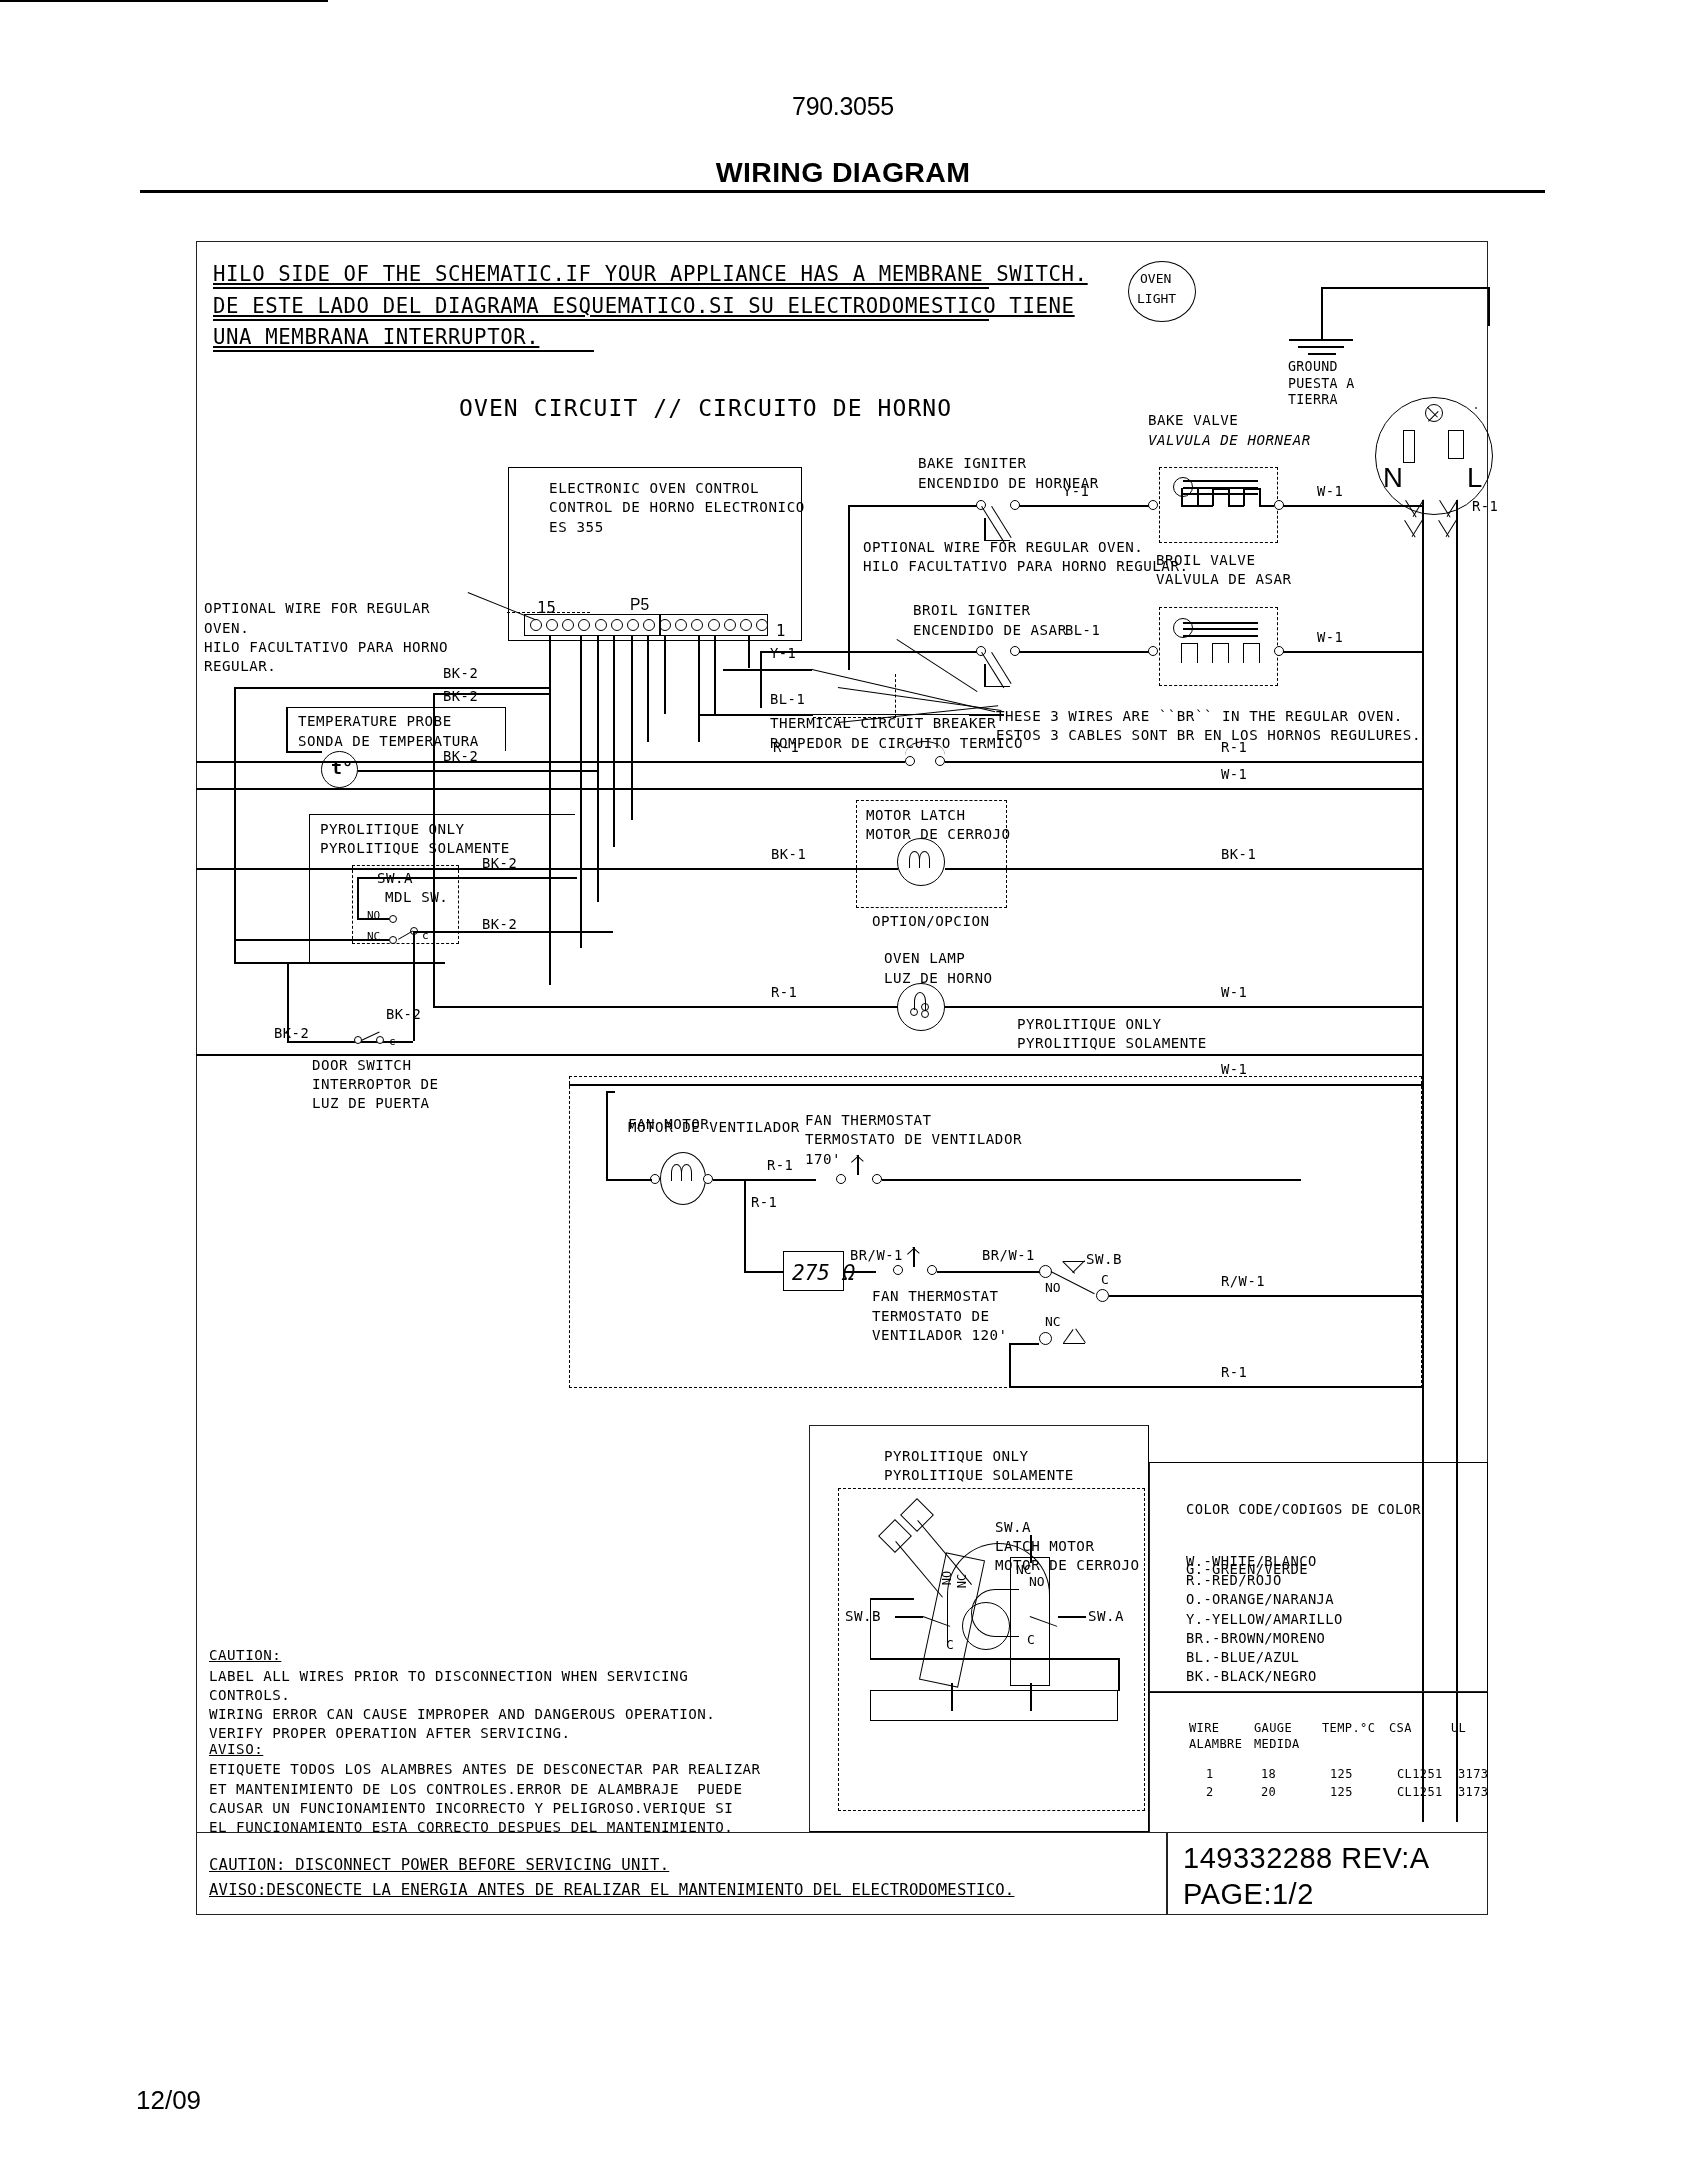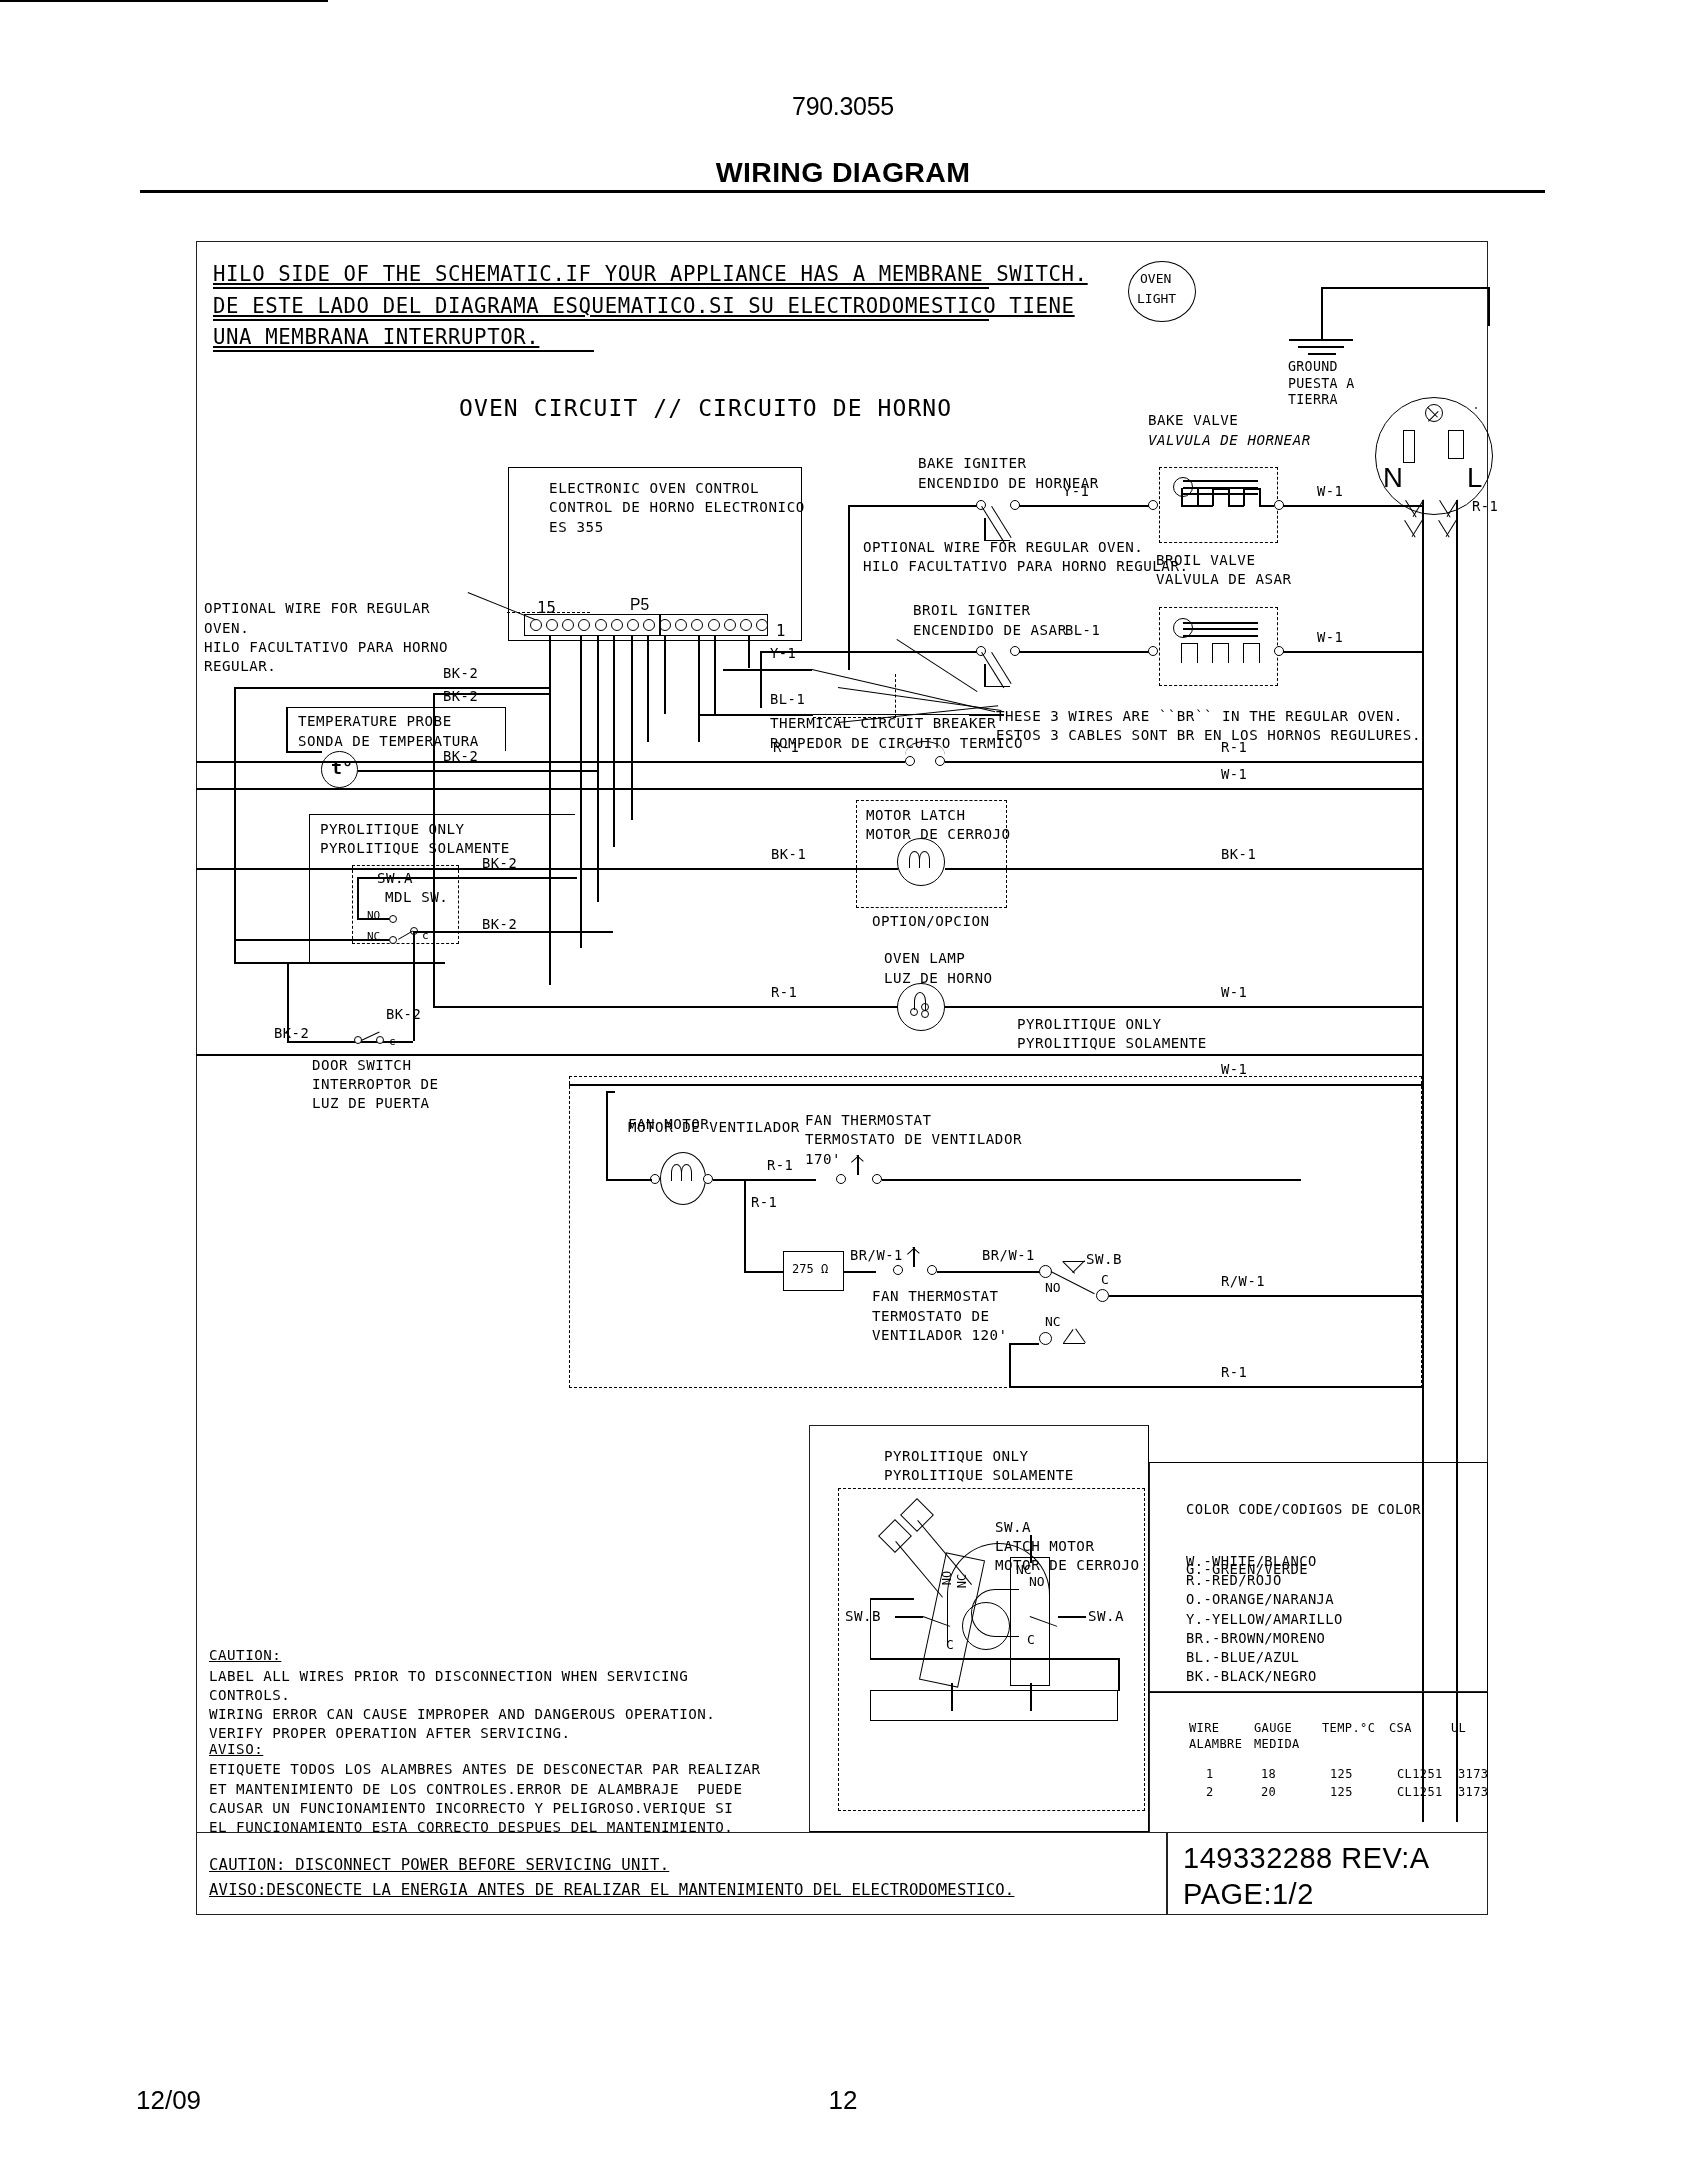--- a/index.html
+++ b/index.html
@@ -388,21 +388,21 @@
   <div class="ln v" style="left:857px;top:1155px;height:20px;"></div>
   <div class="ln" style="left:851px;top:1162px;width:9.2px;height:1.3px;transform:rotate(-42deg);transform-origin:left top;"></div>
   <div class="ln" style="left:857px;top:1155px;width:9.2px;height:1.3px;transform:rotate(42deg);transform-origin:left top;"></div>
   <div class="ln h" style="left:882px;top:1179px;width:419px;"></div>
   <div class="ln v" style="left:1300px;top:1179px;height:0px;"></div>
 
   <div class="ln v" style="left:744px;top:1179px;height:92px;"></div>
   <div class="t wlbl" style="left:751px;top:1196px;">R-1</div>
   <div class="ln h" style="left:744px;top:1271px;width:39px;"></div>
   <div class="solidbox" style="left:783px;top:1251px;width:61px;height:40px;"></div>
-  <div class="t" style="left:792px;top:1263px;font-size:12px;">275 Ω</div>
+  <div class="t" style="left:792px;top:1263px;font-size:21px;font-style:italic;">275 Ω</div>
   <div class="ln h" style="left:844px;top:1271px;width:32px;"></div>
   <div class="t wlbl" style="left:850px;top:1249px;">BR/W-1</div>
   <div class="node" style="left:893px;top:1265px;"></div>
   <div class="node" style="left:927px;top:1265px;"></div>
   <div class="ln v" style="left:913px;top:1247px;height:20px;"></div>
   <div class="ln" style="left:907px;top:1254px;width:9.2px;height:1.3px;transform:rotate(-42deg);transform-origin:left top;"></div>
   <div class="ln" style="left:913px;top:1247px;width:9.2px;height:1.3px;transform:rotate(42deg);transform-origin:left top;"></div>
   <div class="ln h" style="left:937px;top:1271px;width:106px;"></div>
   <div class="t wlbl" style="left:982px;top:1249px;">BR/W-1</div>
   <div class="t lbl2" style="left:872px;top:1289px;">FAN THERMOSTAT</div>
@@ -522,19 +522,18 @@
     </div>
 
   <div id="botbar"></div>
   <div id="botbar-div"></div>
   <div class="t u" id="caution-bot1">CAUTION: DISCONNECT POWER BEFORE SERVICING UNIT.</div>
   <div class="t u" id="caution-bot2">AVISO:DESCONECTE LA ENERGIA ANTES DE REALIZAR EL MANTENIMIENTO DEL ELECTRODOMESTICO.</div>
   <div class="t" id="docnum">149332288 REV:A</div>
   <div class="t" id="pagenum">PAGE:1/2</div>
 
   <div id="foot-date">12/09</div>
-  <div id="foot-page">12</div>
 
 <div class="nu" style="left: 213px; top: 287px; width: 776px;"></div>
     <div class="nu" style="left: 213px; top: 319px; width: 776px;"></div>
     <div class="nu" style="left: 213px; top: 350px; width: 381px;"></div>
   </div>
 
 
 </body></html>

